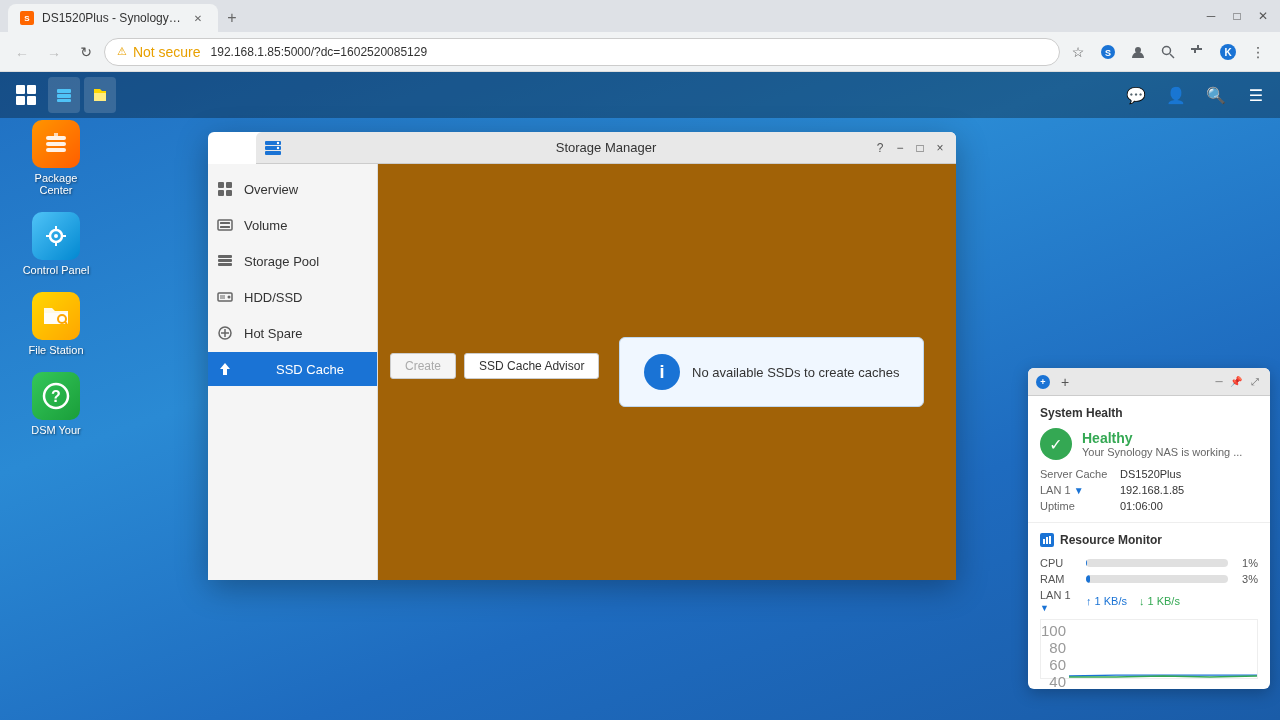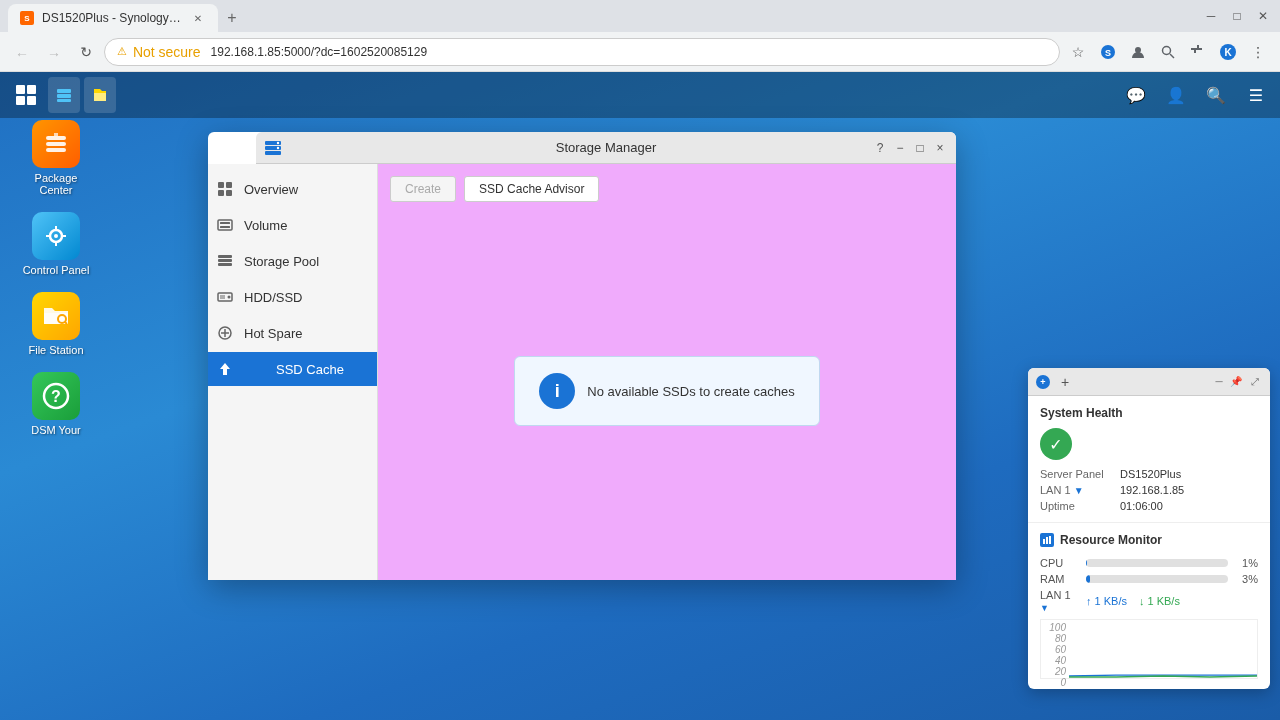--- a/index.html
+++ b/index.html
@@ -370,23 +370,22 @@
       align-items: center;
       justify-content: center;
       font-size: 14px;
       flex-shrink: 0;
     }
 
     
     .main-content {
       flex: 1;
       display: flex;
-      flex-direction: column;
       padding: 12px;
-      background: #f0abfc;
+      background: #a16207;
     }
 
     .main-toolbar {
       display: flex;
       gap: 8px;
       margin-bottom: 12px;
       align-items: center;
     }
 
     .btn {
@@ -647,25 +646,24 @@
       top: 0;
       bottom: 0;
       width: 28px;
       display: flex;
       flex-direction: column;
       justify-content: space-between;
       padding: 2px 0;
     }
 
     .chart-y-label {
-      font-size: 10px;
+      font-size: 15px;
       color: #999;
       text-align: right;
       padding-right: 3px;
-      font-style: italic;
     }
 
     .chart-area {
       position: absolute;
       left: 28px;
       top: 0;
       right: 0;
       bottom: 0;
     }
 
@@ -933,24 +931,28 @@
         <div class="wctrl-small">⤢</div>
       </div>
     </div>
 
     <div class="widget-section">
       <div class="widget-section-title">
         <span style="display:flex;align-items:center;gap:6px;">System Health</span>
       </div>
       <div class="health-status">
         <div class="health-icon">✓</div>
+        <div class="health-text-block">
+          <span class="health-label">Healthy</span>
+          <span class="health-desc">Your Synology NAS is working ...</span>
+        </div>
       </div>
       <div class="health-details">
         <div class="detail-row">
-          <span class="detail-label">Server Panel</span>
+          <span class="detail-label">Server Cache</span>
           <span class="detail-value">DS1520Plus</span>
         </div>
         <div class="detail-row">
           <span class="detail-label">
             <span>LAN 1</span>
             <span style="color:#1a73d5;font-size:10px;cursor:pointer;">▼</span>
           </span>
           <span class="detail-value">192.168.1.85</span>
         </div>
         <div class="detail-row">

